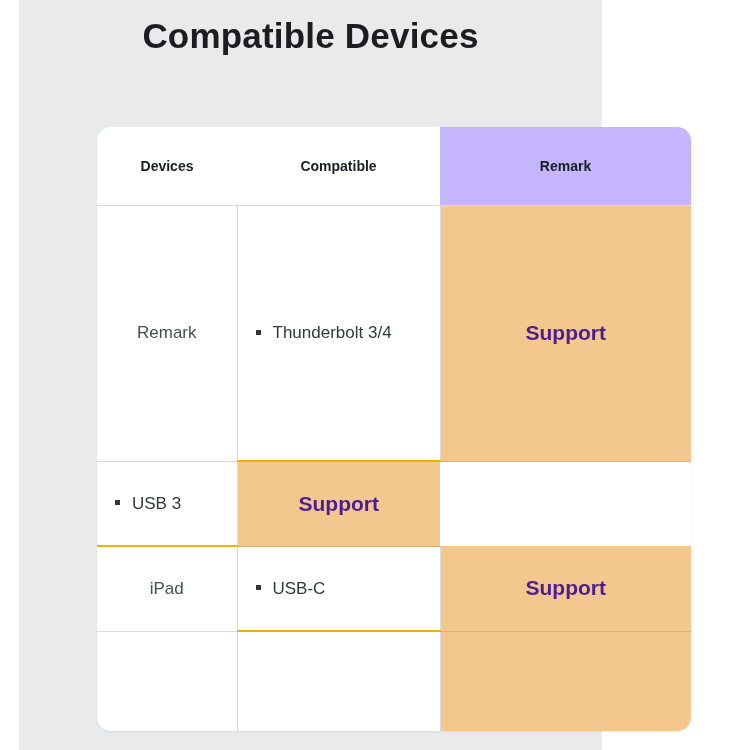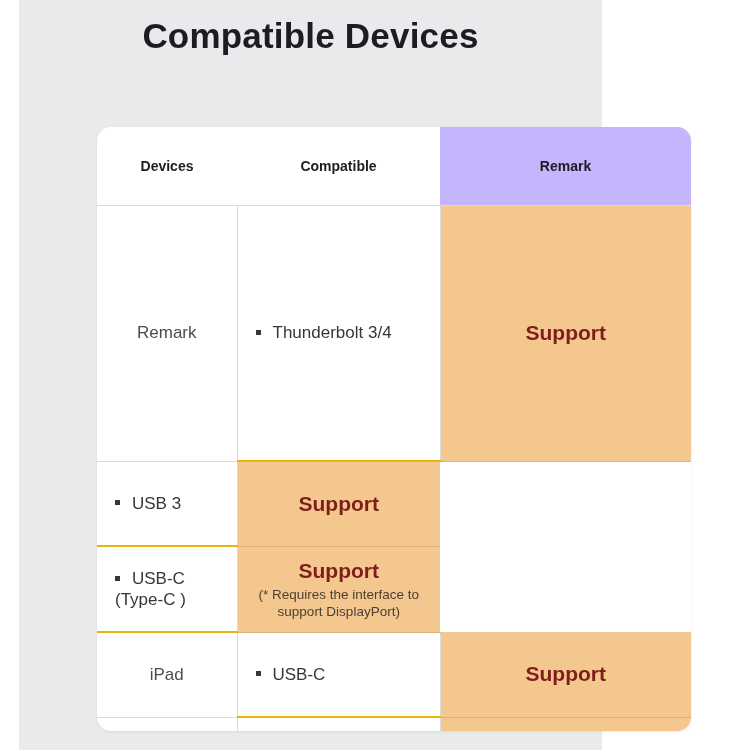--- a/index.html
+++ b/index.html
@@ -122,21 +122,21 @@
 
   .cell-remark {
     background: #f3c78e;
     text-align: center;
     border-bottom: 1px solid #dcb07c;
     padding: 0 8px;
   }
   .remark-main {
     font-size: 21px;
     font-weight: bold;
-    color: #7f1d1d;
+    color: #4c1d95;
     line-height: 26px;
   }
   .remark-note {
     font-size: 13.5px;
     font-weight: normal;
     color: #4c4034;
     line-height: 17px;
     margin-top: 2px;
   }
 </style>
@@ -171,29 +171,20 @@
 
         <div class="trow">
           <div class="tcell col-iface cell-iface" style="height:85px;">
             <span class="bullet"></span><span class="txt">USB 3</span>
           </div>
           <div class="tcell col-remark cell-remark">
             <div class="remark-main">Support</div>
           </div>
         </div>
 
-        <div class="trow">
-          <div class="tcell col-iface cell-iface" style="height:86px;">
-            <span class="bullet"></span><span class="txt">USB-C (Type-C )</span>
-          </div>
-          <div class="tcell col-remark cell-remark">
-            <div class="remark-main">Support</div>
-            <div class="remark-note">(* Requires the interface to support DisplayPort)</div>
-          </div>
-        </div>
 
         <div class="trow">
           <div class="tcell col-devices cell-dev bordered" style="height:85px;">
             <span>iPad</span>
           </div>
           <div class="tcell col-iface cell-iface">
             <span class="bullet"></span><span class="txt">USB-C</span>
           </div>
           <div class="tcell col-remark cell-remark">
             <div class="remark-main">Support</div>

